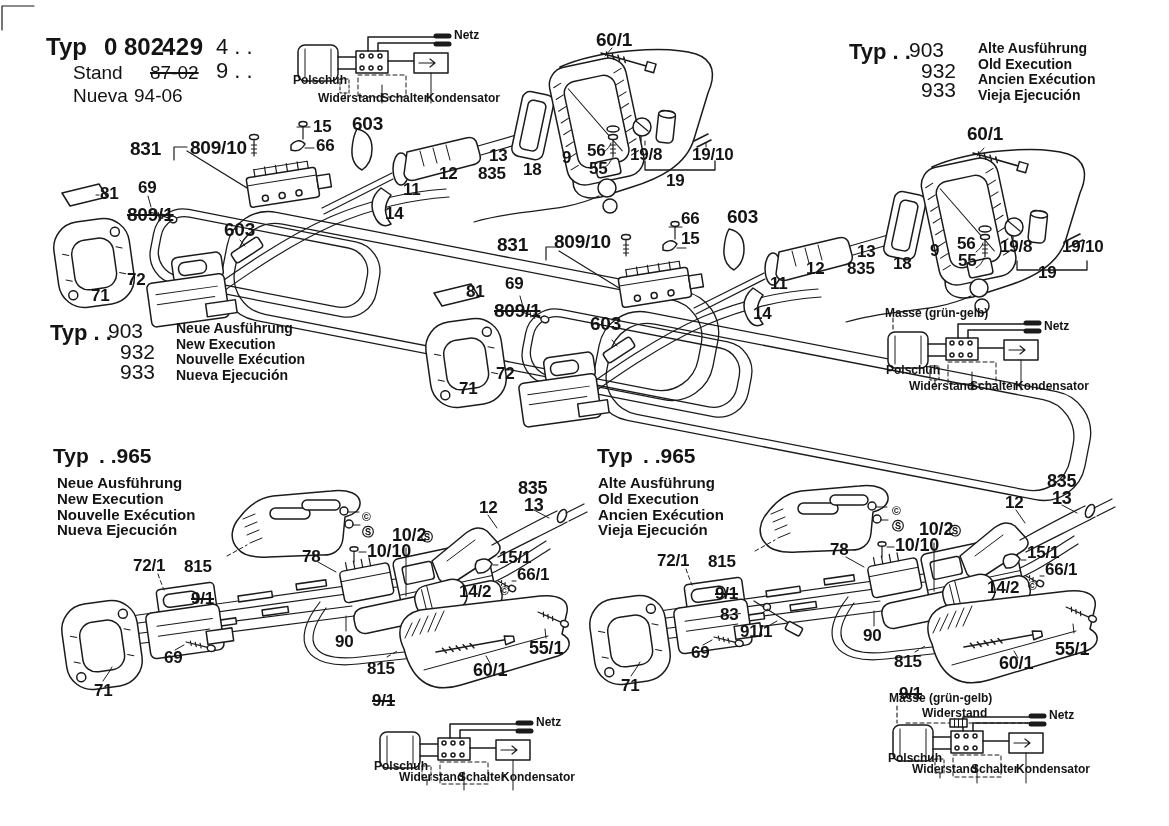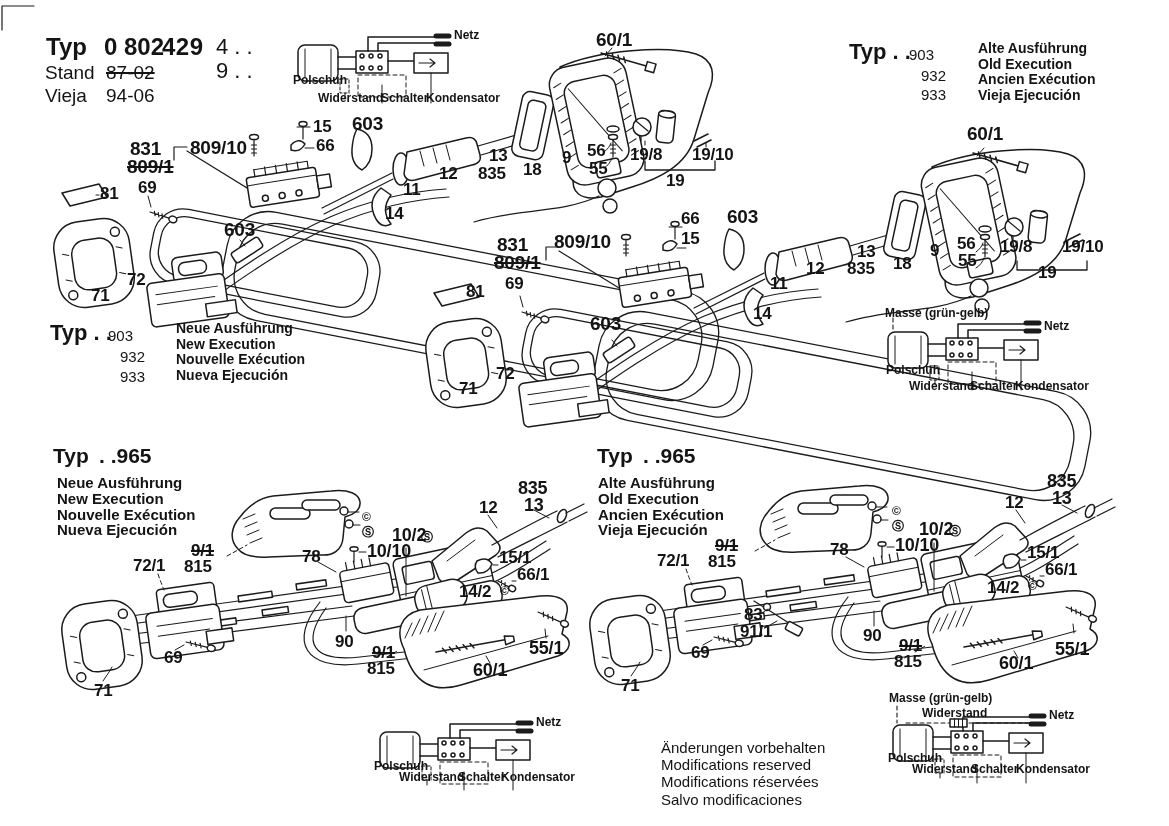--- a/index.html
+++ b/index.html
@@ -3,29 +3,29 @@
 <meta charset="utf-8">
 <style>
   html,body{margin:0;padding:0;background:#fff;}
   body{width:1169px;height:826px;position:relative;overflow:hidden;
        font-family:"Liberation Sans",sans-serif;color:#141414;}
   .layer{position:absolute;left:0;top:0;width:1169px;height:826px;}
   svg{position:absolute;left:0;top:0;}
   span.abs,div.abs{position:absolute;white-space:nowrap;}
   .lbl{position:absolute;font-weight:700;font-size:17px;line-height:1;
        white-space:nowrap;color:#141414;letter-spacing:-0.2px;}
-  .lbl.struck{text-decoration:line-through;text-decoration-thickness:2.4px;}
+  .lbl.struck{text-decoration:line-through;text-decoration-thickness:2.4px;margin-top:48px;}
   .lbl.wl{font-size:12px;letter-spacing:0;}
   .t-typ{font-size:24px;font-weight:700;}
   .t-heavy{letter-spacing:0.5px;}
   .t-suffix{font-size:22px;font-weight:400;}
-  .t-meta{font-size:19px;font-weight:400;}
+  .t-meta{font-size:19px;font-weight:400;margin-left:28px;}
   .struck2{text-decoration:line-through;text-decoration-thickness:2px;}
   .tb-typ{font-size:22px;font-weight:700;}
-  .tb-num{font-size:15px;font-weight:400;margin-top:8px;}
+  .tb-num{font-size:21px;font-weight:400;}
   .tb-langs{font-size:14px;font-weight:700;line-height:15.6px;}
   .tb-langs span{display:block;}
   .tb-langs.big{font-size:15px;line-height:15.8px;}
   .t-965{font-size:21px;font-weight:700;}
   .notice{font-size:15px;font-weight:400;line-height:17.2px;}
   .notice span{display:block;}
 </style>
 </head>
 <body>
 
@@ -266,22 +266,22 @@
 </svg>
 
 <div class="layer" id="text-layer">
 
   <span class="abs t-typ" style="left:46px;top:33px">Typ</span>
   <span class="abs t-typ" style="left:104px;top:33px">0 802</span>
   <span class="abs t-typ t-heavy" style="left:162px;top:33px">429</span>
   <span class="abs t-suffix" style="left:216px;top:34px">4 . .</span>
   <span class="abs t-suffix" style="left:216px;top:58px">9 . .</span>
   <span class="abs t-meta" style="left:45px;top:62px">Stand</span>
-  <span class="abs t-meta struck2" style="left:106px;top:62px">87-02</span>
-  <span class="abs t-meta" style="left:45px;top:85px">Vieja</span>
+  <span class="abs t-meta struck2" style="left:122px;top:62px">87-02</span>
+  <span class="abs t-meta" style="left:45px;top:85px">Nueva</span>
   <span class="abs t-meta" style="left:106px;top:85px">94-06</span>
 
   <span class="abs tb-typ" style="left:849px;top:39px">Typ . .</span>
   <span class="abs tb-num" style="left:909px;top:38px">903</span>
   <span class="abs tb-num" style="left:921px;top:59px">932</span>
   <span class="abs tb-num" style="left:921px;top:78px">933</span>
   <div class="abs tb-langs" style="left:978px;top:41px">
     <span>Alte Ausführung</span>
     <span>Old Execution</span>
     <span>Ancien Exécution</span>
@@ -310,26 +310,20 @@
 
   <span class="abs t-965" style="left:597px;top:444px">Typ</span>
   <span class="abs t-965" style="left:643px;top:444px">. .965</span>
   <div class="abs tb-langs big" style="left:598px;top:475px">
     <span>Alte Ausführung</span>
     <span>Old Execution</span>
     <span>Ancien Exécution</span>
     <span>Vieja Ejecución</span>
   </div>
 
-  <div class="abs notice" style="left:661px;top:739px">
-    <span>Änderungen vorbehalten</span>
-    <span>Modifications reserved</span>
-    <span>Modifications réservées</span>
-    <span>Salvo modificaciones</span>
-  </div>
 
   <div class="layer" id="label-layer">
       <span class="lbl" style="left: 596px; top: 30px; font-size: 19px;">60/1</span>
       <span class="lbl" style="left: 313px; top: 118px;">15</span>
       <span class="lbl" style="left: 316px; top: 137px;">66</span>
       <span class="lbl" style="left: 352px; top: 114px; font-size: 19px;">603</span>
       <span class="lbl" style="left: 130px; top: 139px; font-size: 19px;">831</span>
       <span class="lbl struck" style="left: 127px; top: 157px; font-size: 19px;">809/1</span>
       <span class="lbl" style="left: 190px; top: 138px; font-size: 19px;">809/10</span>
       <span class="lbl" style="left: 100px; top: 185px;">81</span>
@@ -405,21 +399,21 @@
       <span class="lbl" style="left: 949px; top: 525px; font-size: 12px;">Ⓢ</span>
       <span class="lbl" style="left: 895px; top: 536px; font-size: 18px;">10/10</span>
       <span class="lbl" style="left: 830px; top: 541px;">78</span>
       <span class="lbl struck" style="left: 715px; top: 537px;">9/1</span>
       <span class="lbl" style="left: 708px; top: 553px;">815</span>
       <span class="lbl" style="left: 657px; top: 552px;">72/1</span>
       <span class="lbl" style="left: 1027px; top: 544px;">15/1</span>
       <span class="lbl" style="left: 1045px; top: 561px;">66/1</span>
       <span class="lbl" style="left: 987px; top: 579px;">14/2</span>
       <span class="lbl" style="left: 1028px; top: 580px; font-size: 12px;">©</span>
-      <span class="lbl" style="left: 744px; top: 606px;">83</span>
+      <span class="lbl" style="left: 720px; top: 606px;">83</span>
       <span class="lbl" style="left: 740px; top: 623px;">91/1</span>
       <span class="lbl" style="left: 691px; top: 644px;">69</span>
       <span class="lbl" style="left: 621px; top: 677px;">71</span>
       <span class="lbl" style="left: 863px; top: 627px;">90</span>
       <span class="lbl struck" style="left: 899px; top: 637px;">9/1</span>
       <span class="lbl" style="left: 894px; top: 653px;">815</span>
       <span class="lbl" style="left: 999px; top: 654px; font-size: 18px;">60/1</span>
       <span class="lbl" style="left: 1055px; top: 640px; font-size: 18px;">55/1</span>
       <span class="lbl wl" style="left: 454px; top: 29px;">Netz</span>
       <span class="lbl wl" style="left: 293px; top: 74px;">Polschuh</span>

